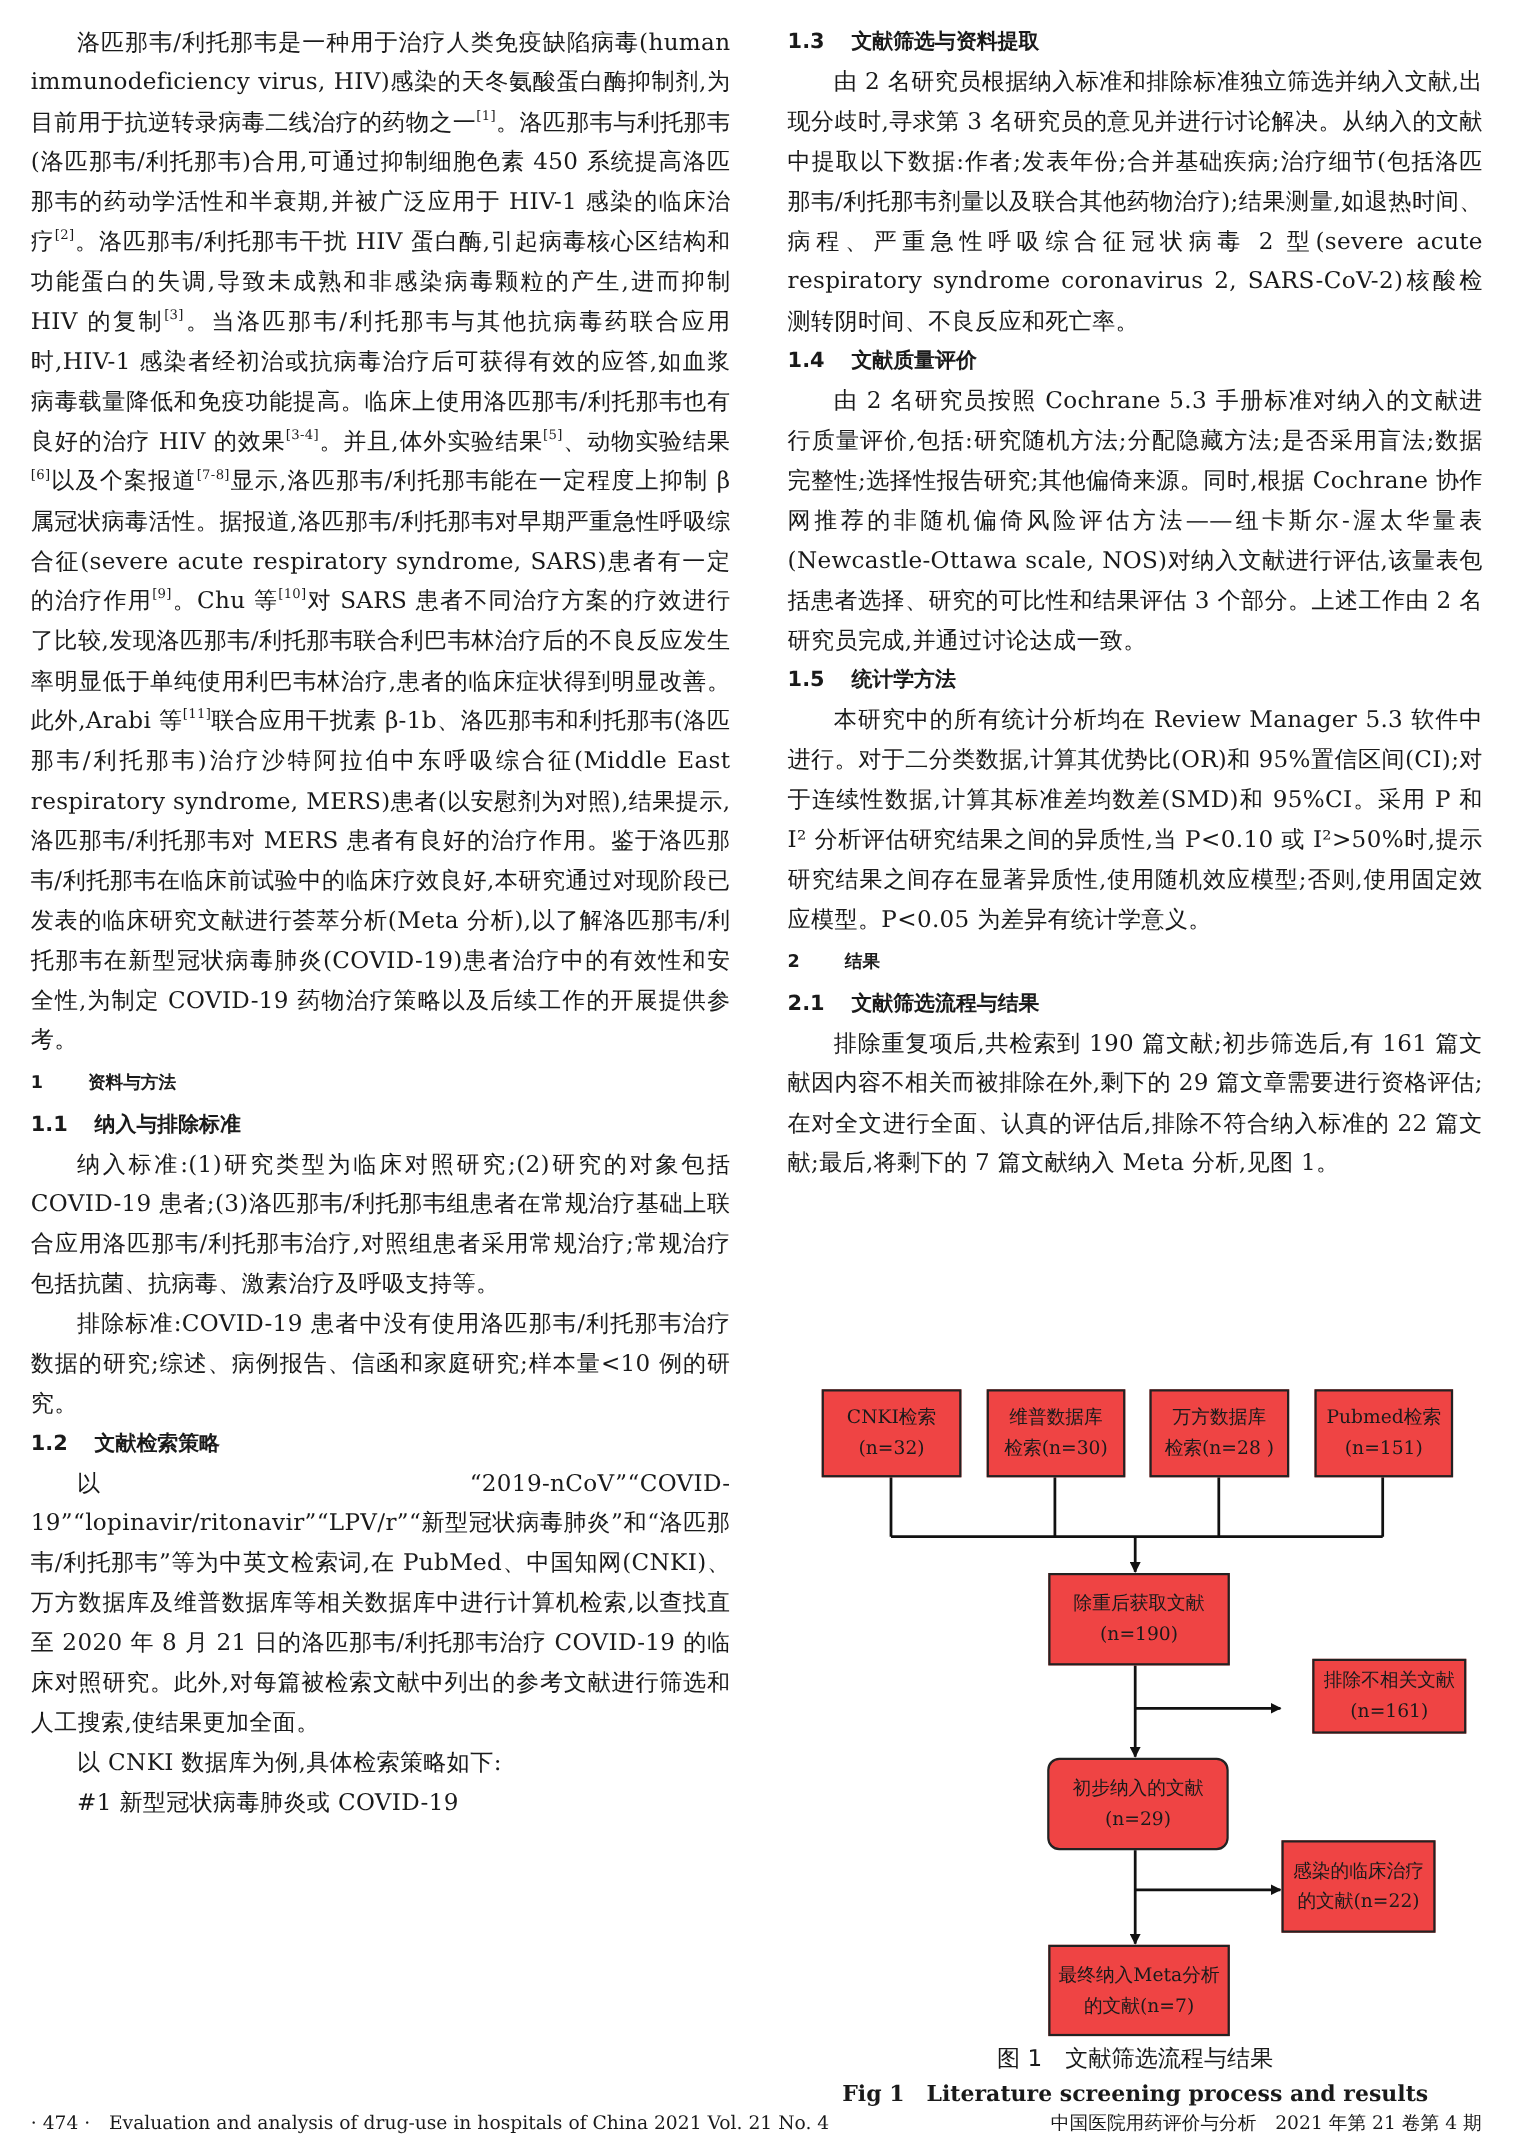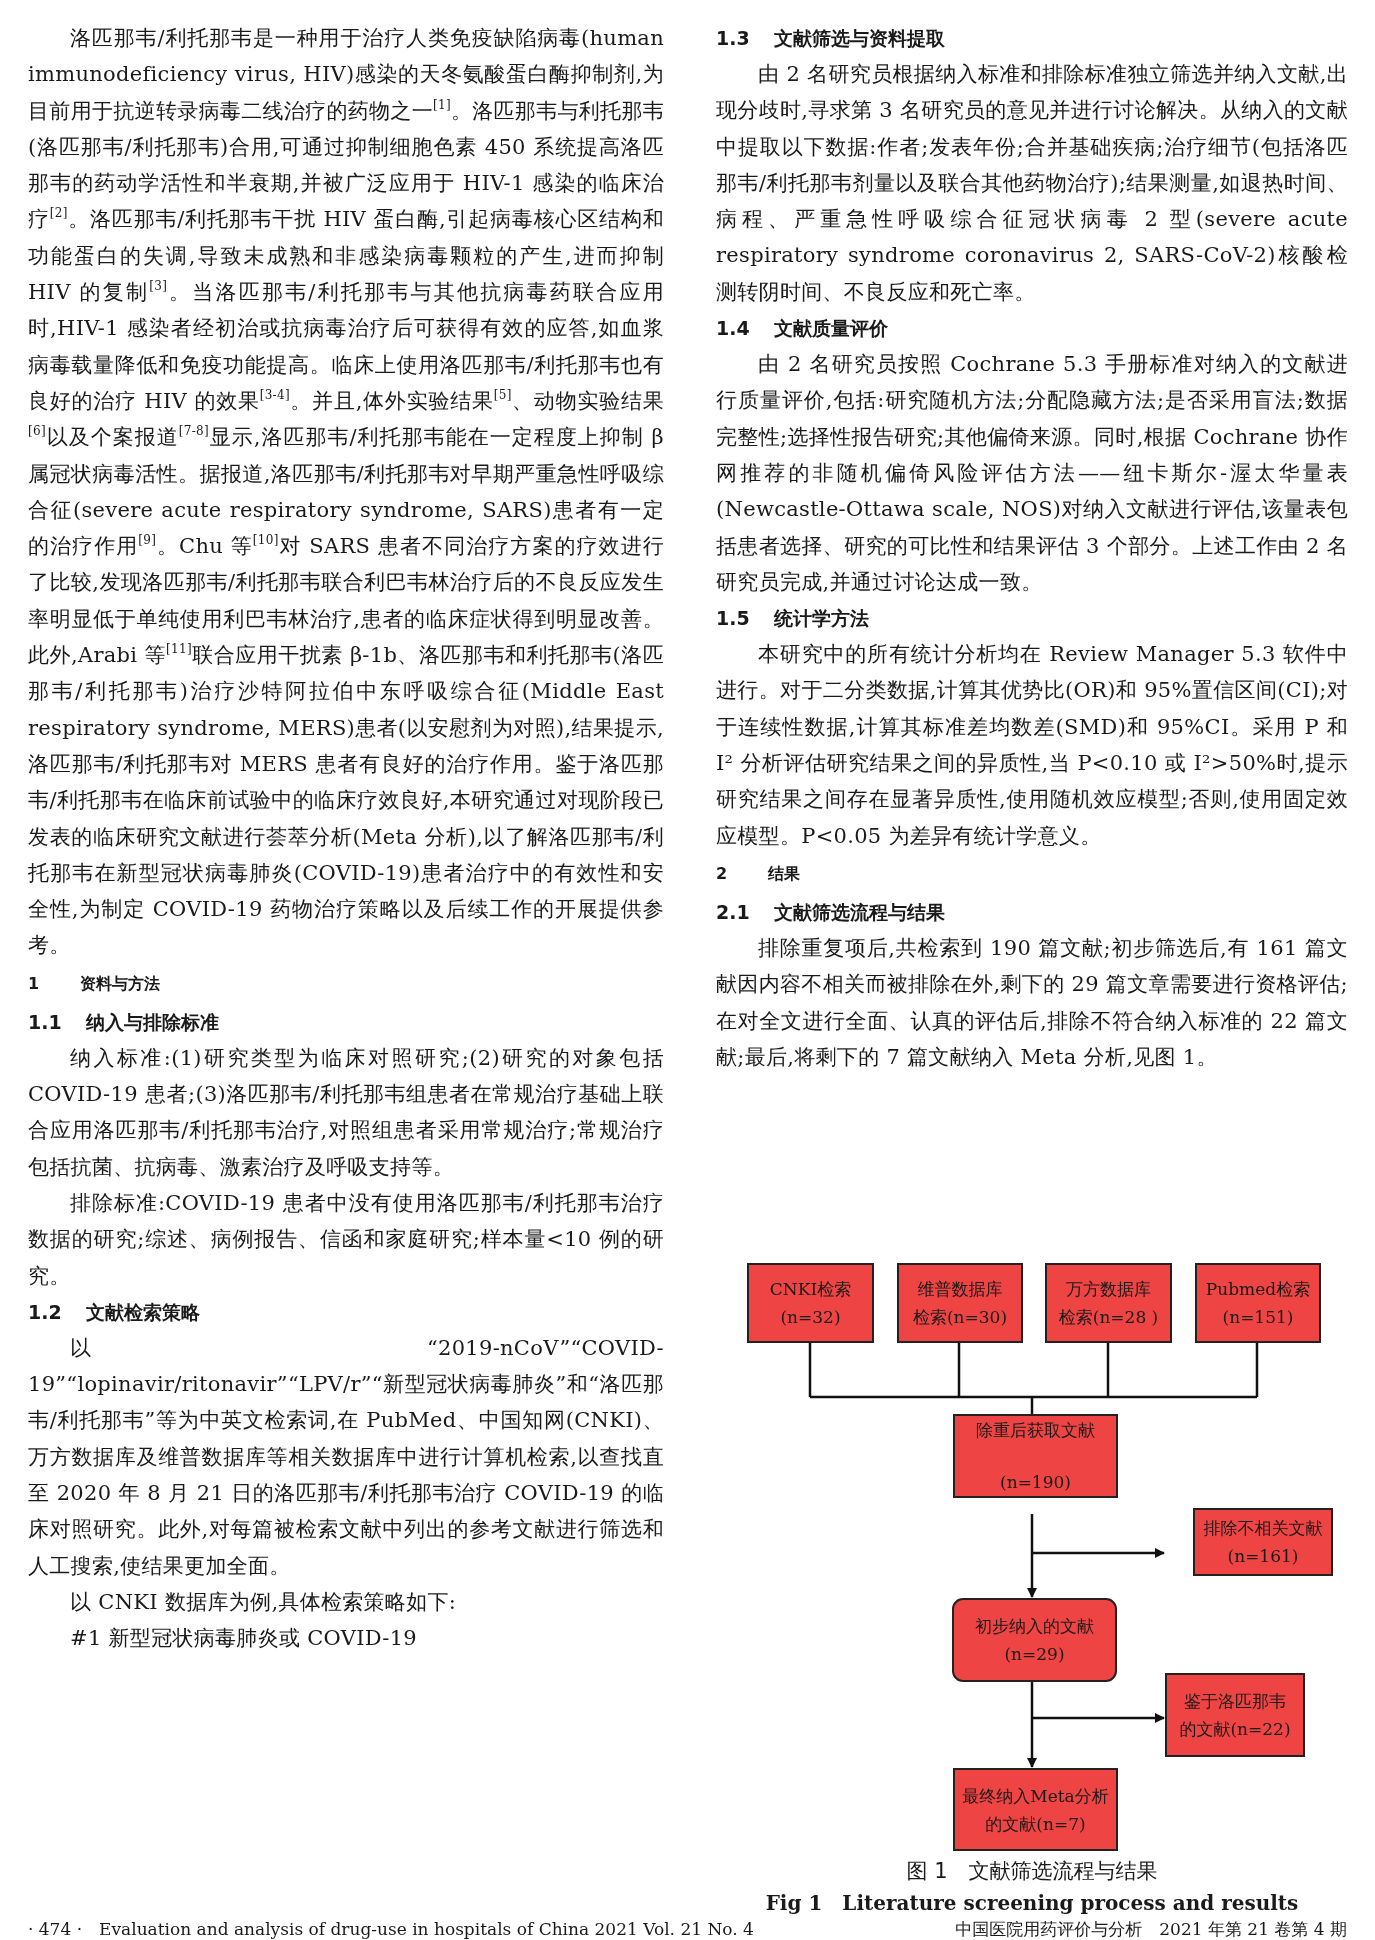--- a/index.html
+++ b/index.html
@@ -110,34 +110,34 @@
   </div>
   <div class="fbox" style="left:329px;top:8px;width:127px;height:80px;">
     <span>万方数据库</span>
       <span>检索(n=28 )</span>
   </div>
   <div class="fbox" style="left:479px;top:8px;width:126px;height:80px;">
     <span>Pubmed检索</span>
       <span>(n=151)</span>
   </div>
 
-  <div class="fbox" style="left:237px;top:159px;width:165px;height:84px;justify-content:space-between;">
+  <div class="fbox" style="left:237px;top:175px;width:165px;height:84px;">
     <span>除重后获取文献</span>
       <span>(n=190)</span>
   </div>
   <div class="fbox" style="left:449px;top:253px;width:140px;height:68px;margin-left:28px;">
     <span>排除不相关文献</span>
       <span>(n=161)</span>
   </div>
   <div class="fbox" style="left:236px;top:343px;width:165px;height:84px;border-radius:11px;">
     <span>初步纳入的文献</span>
       <span>(n=29)</span>
   </div>
   <div class="fbox" style="left:449px;top:418px;width:140px;height:84px;">
-    <span>鉴于洛匹那韦</span>
+    <span>感染的临床治疗</span>
       <span>的文献(n=22)</span>
   </div>
   <div class="fbox" style="left:237px;top:513px;width:165px;height:83px;">
     <span>最终纳入Meta分析</span>
       <span>的文献(n=7)</span>
   </div>
 </div>
 
 <div class="cap-cn">图 1　文献筛选流程与结果</div>
 <div class="cap-en">Fig 1　Literature screening process and results</div>

